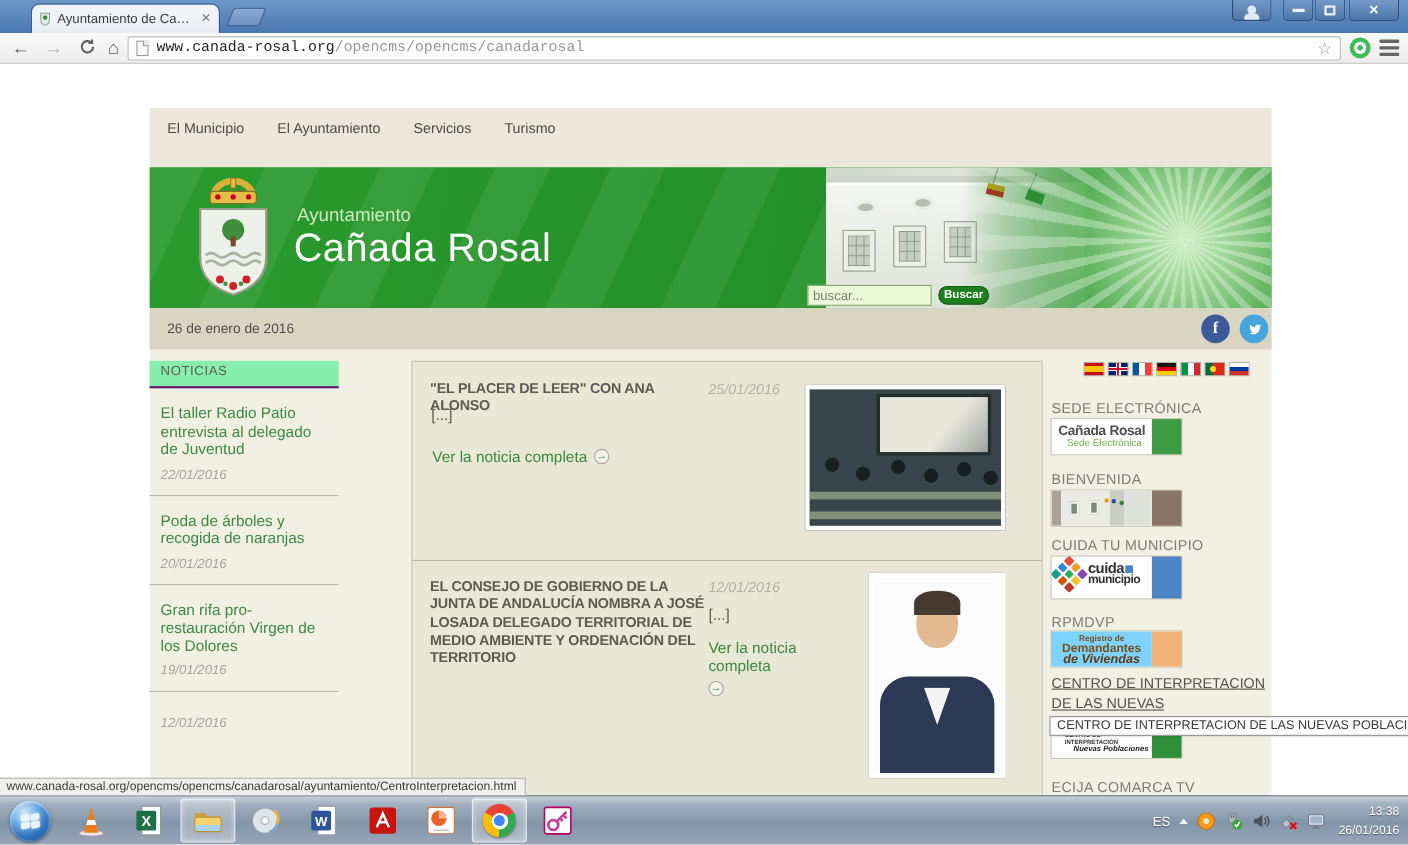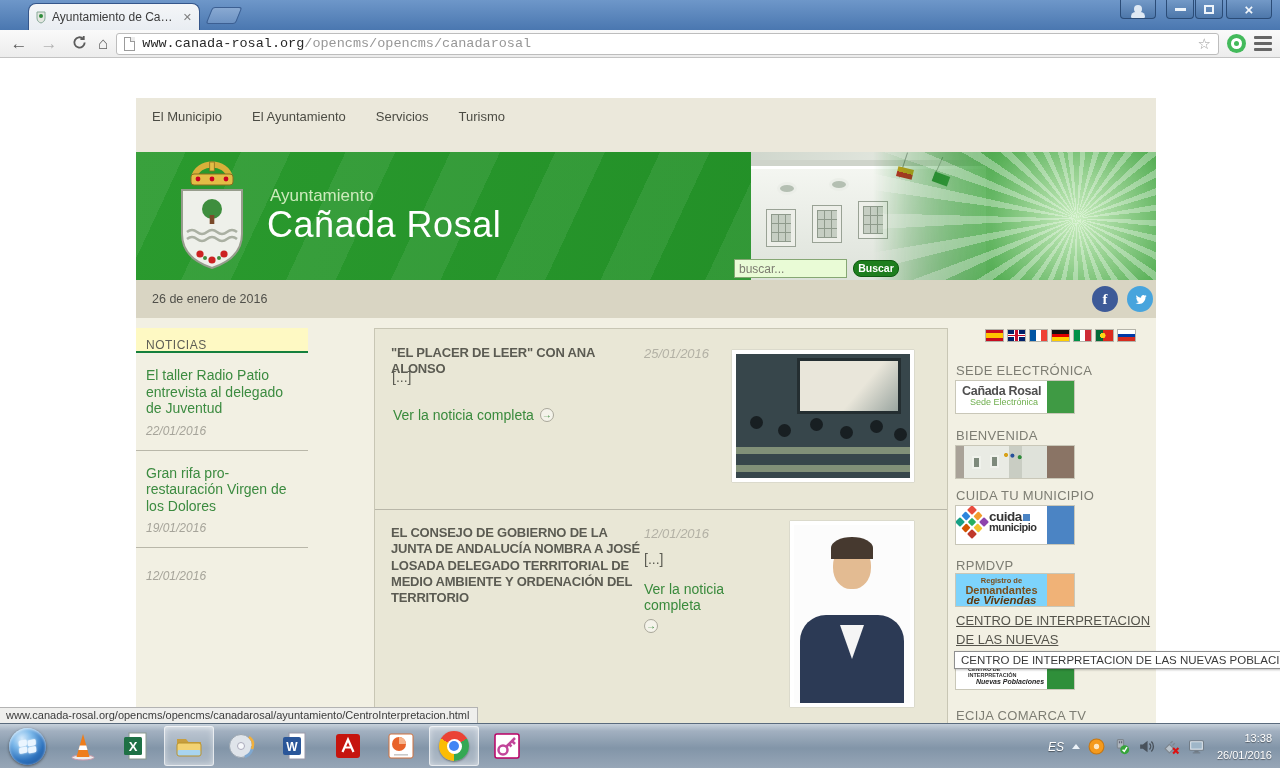--- a/index.html
+++ b/index.html
@@ -92,22 +92,22 @@
   .datetext { position:absolute; left:16px; top:12px; font-size:12.5px; color:#50504a; }
   .soc { position:absolute; top:6px; width:26px; height:26px; border-radius:50%; display:flex; align-items:center; justify-content:center; }
   .fbk { left:956px; background:#3d5a98; color:#fff; font-weight:bold; font-size:15px; font-family:"Liberation Serif",serif; }
   .twt { left:991px; background:#47a4dd; }
 
   
   .content { position:absolute; left:0; top:220px; width:100%; height:445px; background:#f2f0e3; }
 
   
   .leftcol { position:absolute; left:0; top:0; width:172px; }
-  .noticias-head { margin-top:10px; height:25px; background:#fef9c3; border-bottom:2px solid #15803d;
-    font-size:12px; color:#5e5e56; letter-spacing:.5px; padding:10px 0 0 10px; }
+  .noticias-head { margin-top:10px; height:25px; background:#86efac; border-bottom:2px solid #701a75;
+    font-size:12px; color:#5e5e56; letter-spacing:.5px; padding:2px 0 0 10px; }
   .nitem { padding:14px 10px 12px 10px; }
   .nitem + .nitem { border-top:1px solid #b9b7a9; }
   .ntitle { font-size:14px; color:#3c8b40; line-height:1.18; text-decoration:none; display:block; }
   .ndate { font-size:12px; font-style:italic; color:#a6a49a; margin-top:7px; }
 
   
   .panel { position:absolute; left:238px; top:10px; width:574px; height:470px;
     background:#e9e7d6; border:1px solid #c8c6b4; }
   .article { position:absolute; left:16px; right:16px; }
   .a1 { top:16px; height:164px; } .a2 { top:196px; height:200px; } .a3 { top:418px; height:60px; }
@@ -223,21 +223,21 @@
   .taskicons { position:absolute; left:58px; top:2px; display:flex; gap:3px; }
   .tbtn { width:50px; height:40px; display:flex; align-items:center; justify-content:center; border-radius:3px; }
   .tbtn.active { background:rgba(255,255,255,.25); border:1px solid rgba(255,255,255,.7);
     box-shadow:inset 0 0 6px rgba(255,255,255,.5); }
   .ic-chrome { width:30px; height:30px; border-radius:50%; position:relative;
     background:conic-gradient(from -60deg,#ea4335 0 120deg,#34a853 120deg 240deg,#fbbc05 240deg 360deg);
     box-shadow:0 1px 2px rgba(0,0,0,.4); }
   .ic-chrome::before { content:""; position:absolute; inset:7.5px; background:#fff; border-radius:50%; }
   .ic-chrome::after { content:""; position:absolute; inset:10px; background:#4285f4; border-radius:50%; }
   .tray { position:absolute; right:4px; top:0; height:45px; display:flex; align-items:center; gap:8px; padding-right:4px; }
-  .tray-es { color:#fff; font-size:12px; text-shadow:0 1px 1px rgba(0,0,0,.45);font-style:italic; }
+  .tray-es { color:#fff; font-size:12px; text-shadow:0 1px 1px rgba(0,0,0,.45); }
   .tray-caret { width:0; height:0; border-left:4px solid transparent; border-right:4px solid transparent;
     border-bottom:5px solid #ecf2f8; }
   .clock { text-align:right; color:#fff; font-size:11px; line-height:1.5; text-shadow:0 1px 1px rgba(0,0,0,.45); margin-left:4px; }
 </style>
 </head>
 <body>
 
 <div class="screen">
 
   <div class="titlebar">
@@ -347,20 +347,24 @@
         </div>
       </div>
 
       <div class="content">
 
         <div class="leftcol">
           <div class="noticias-head">NOTICIAS</div>
           <div class="nitem">
             <a href="#" class="ntitle">El taller Radio Patio entrevista al delegado de Juventud</a>
             <div class="ndate">22/01/2016</div>
+          </div>
+          <div class="nitem">
+            <a href="#" class="ntitle">Poda de árboles y recogida de naranjas</a>
+            <div class="ndate">20/01/2016</div>
           </div>
           <div class="nitem">
             <a href="#" class="ntitle">Gran rifa pro-restauración Virgen de los Dolores</a>
             <div class="ndate">19/01/2016</div>
           </div>
           <div class="nitem">
             <div class="ndate">12/01/2016</div>
           </div>
         </div>
 

